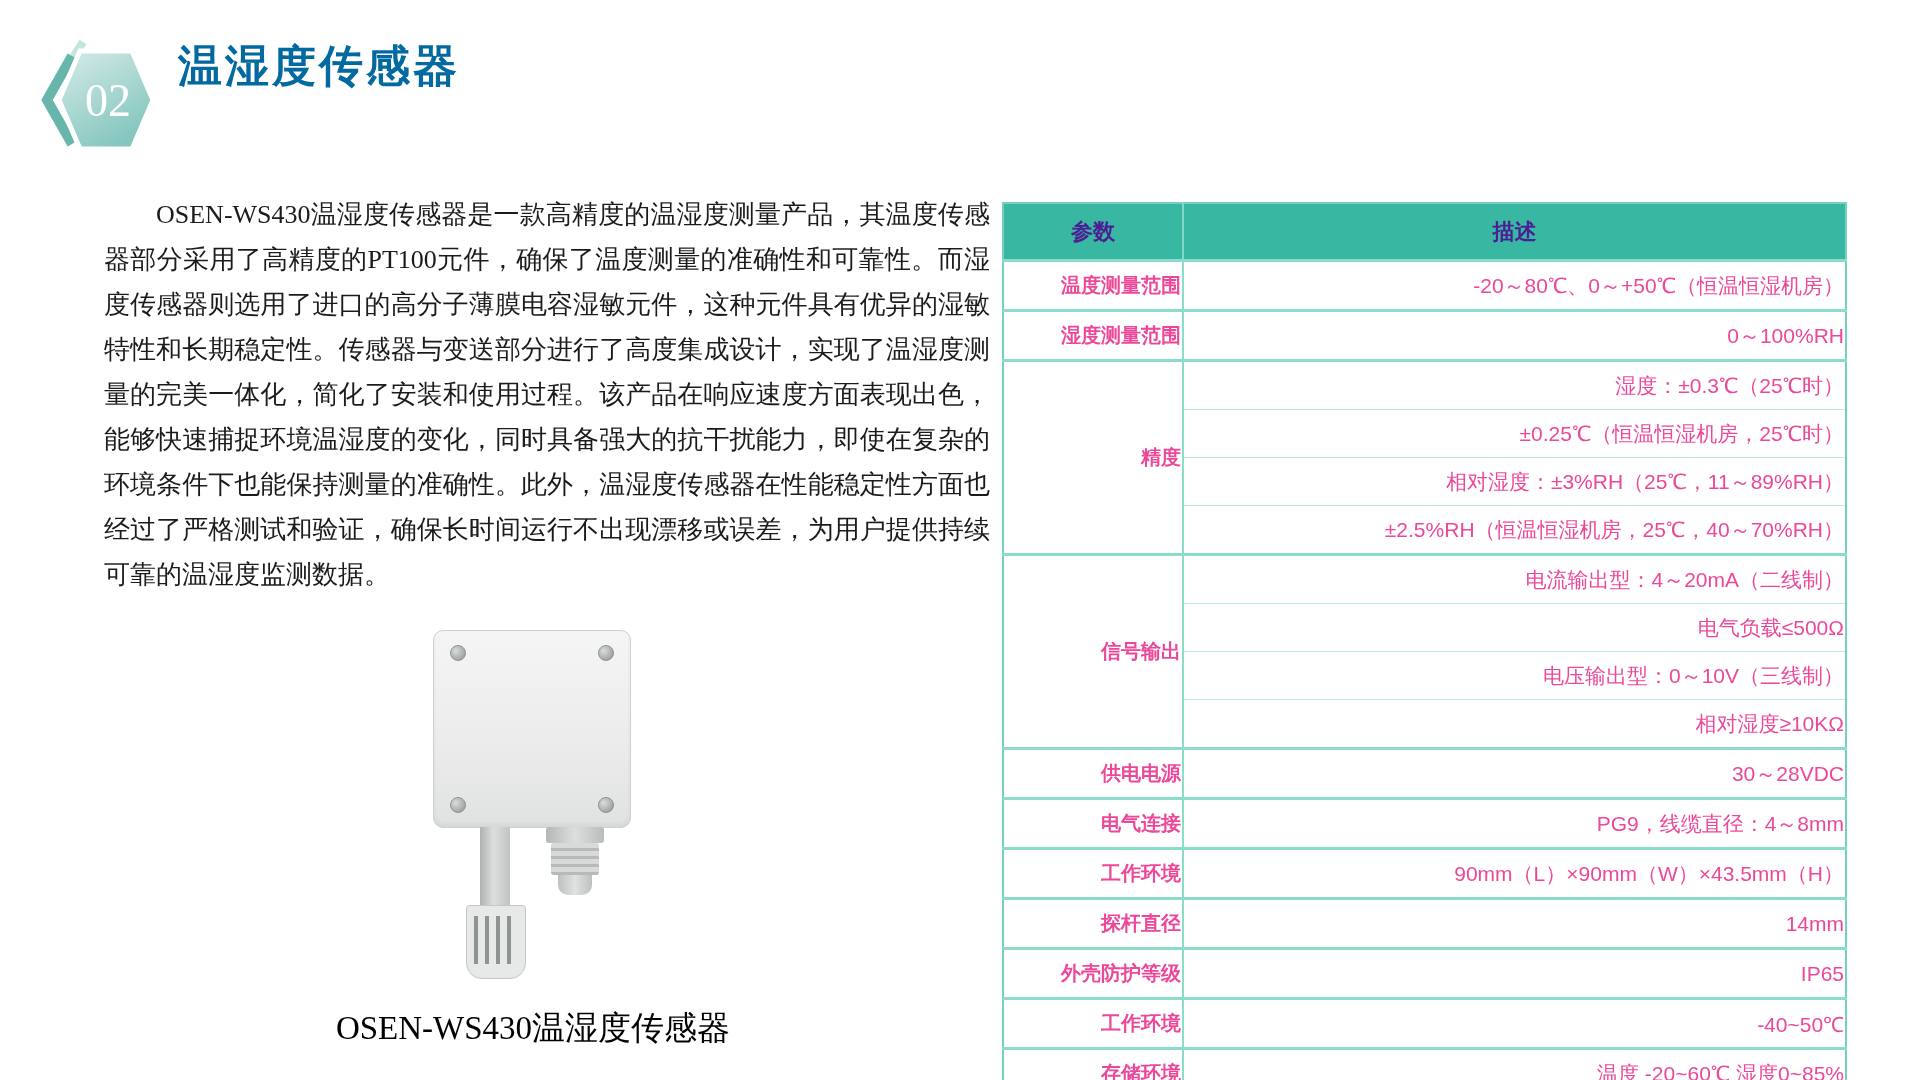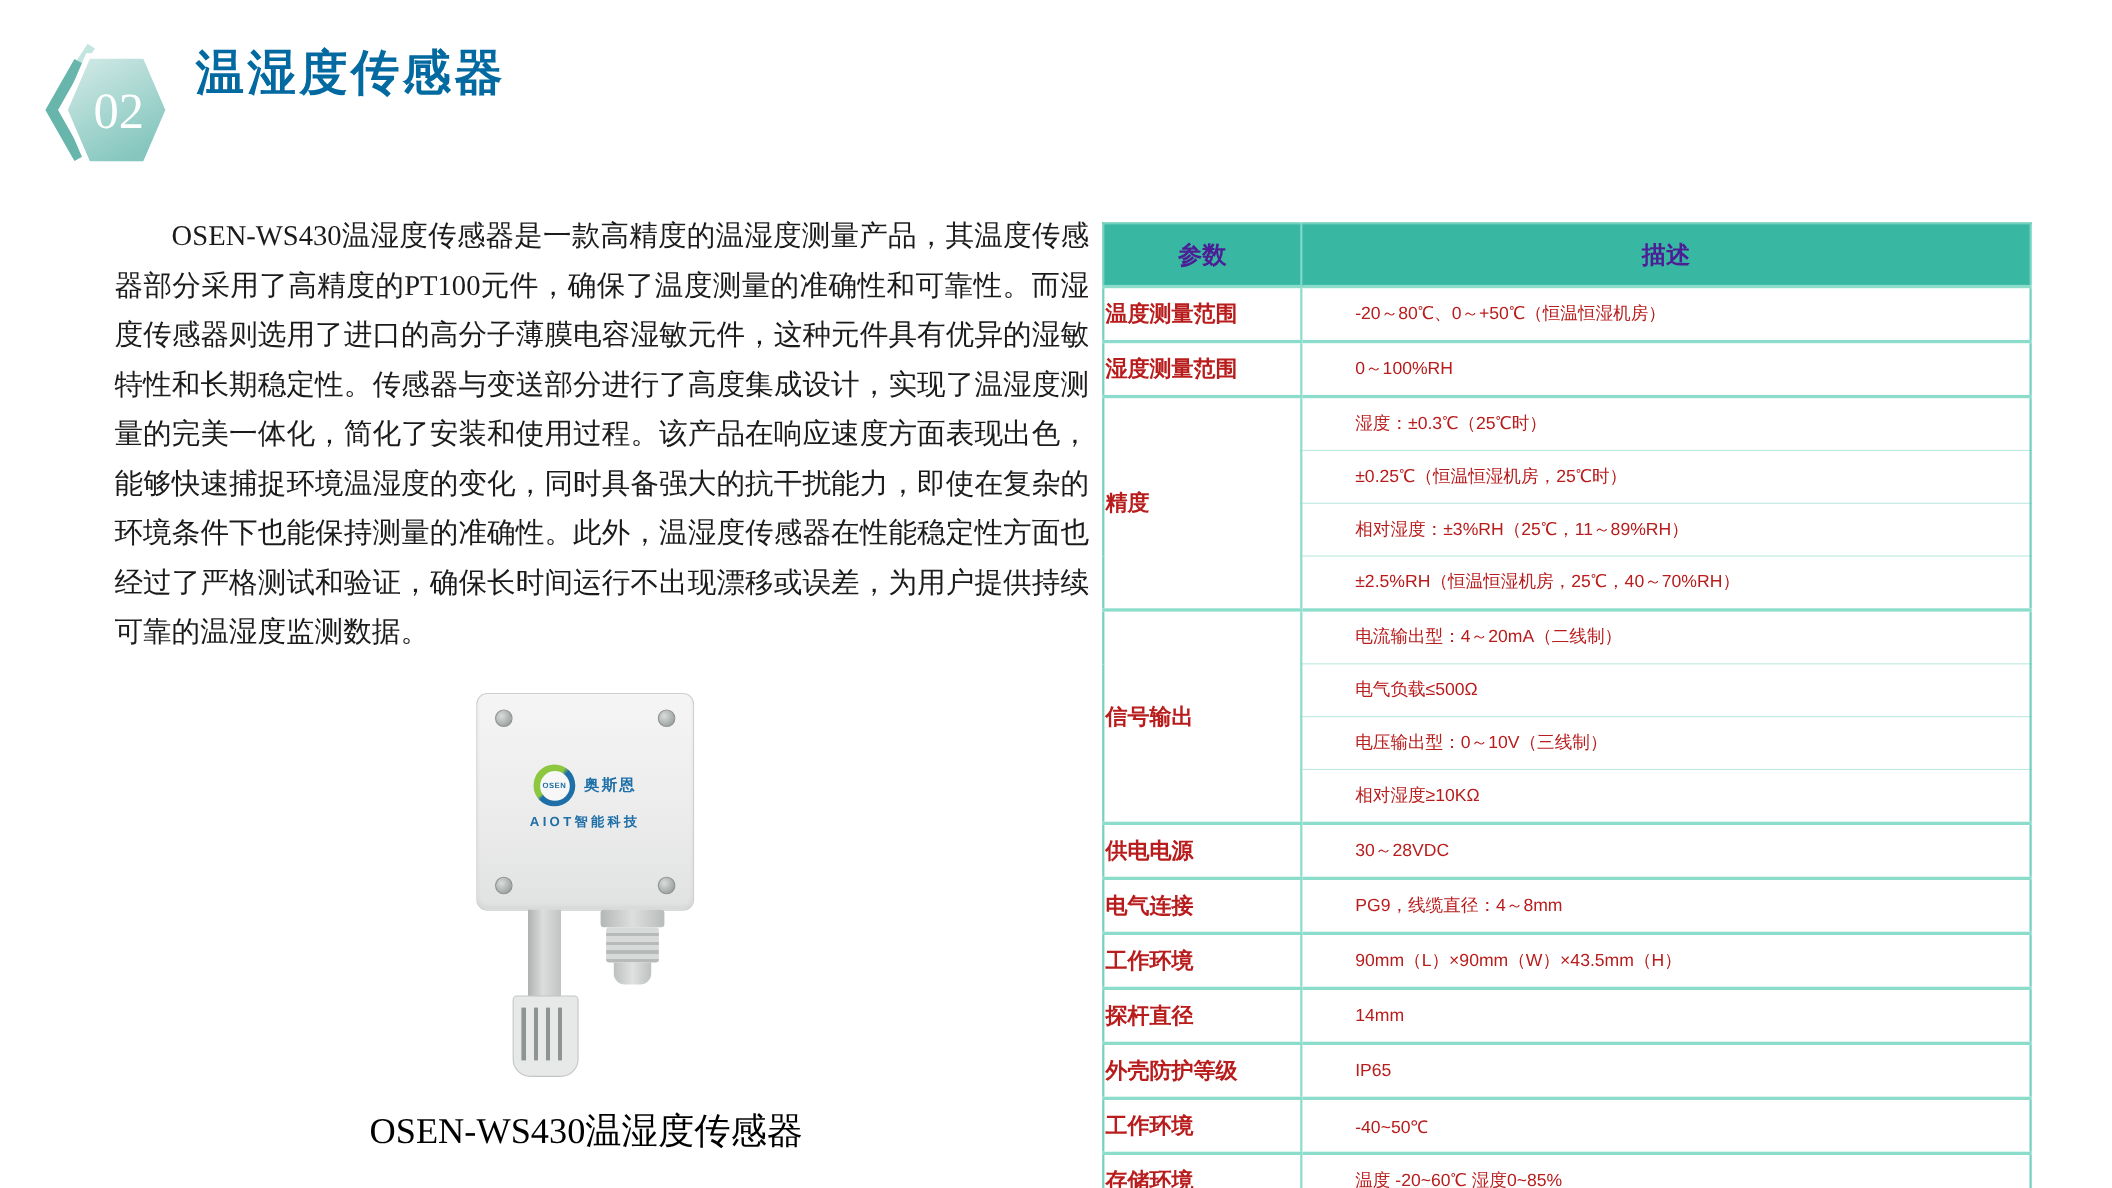--- a/index.html
+++ b/index.html
@@ -97,25 +97,25 @@
     position:absolute; left:1002px; top:202px; width:845px;
     border-collapse:collapse; table-layout:fixed;
     border:2px solid #74d0bf;
   }
   .spec th {
     height:53px; background:#38b8a3; color:#4c1d95;
     font-size:22px; font-weight:bold; text-align:center; vertical-align:middle;
   }
   .spec th.param-h { width:176px; border-right:2px solid #7fd9c9; }
   .spec td {
-    height:45px; text-align:left; vertical-align:middle; color:#b91c1c;
+    height:45px; text-align:right; vertical-align:middle; color:#ec4899;
     background:#ffffff;
   }
   .spec td.param { font-size:20px; font-weight:bold; border-right:2px solid #8bdccb; }
-  .spec td.desc { font-size:16px;padding-left:48px; }
+  .spec td.desc { font-size:21px;padding-left:48px; }
   .spec tr.group-start td { border-top:3px solid #8bdccb; }
   .spec tr.sub-row td { border-top:1px solid #bce9e0; }
 </style>
 </head>
 <body>
 
 <svg class="badge" viewBox="0 0 124 124">
   <defs>
     <linearGradient id="hexgrad" x1="0" y1="0" x2="0.55" y2="1">
       <stop offset="0" stop-color="#d7ece9"></stop>
@@ -130,29 +130,20 @@
 <div class="page-title">温湿度传感器</div>
 
 <div class="intro">OSEN-WS430温湿度传感器是一款高精度的温湿度测量产品，其温度传感器部分采用了高精度的PT100元件，确保了温度测量的准确性和可靠性。而湿度传感器则选用了进口的高分子薄膜电容湿敏元件，这种元件具有优异的湿敏特性和长期稳定性。传感器与变送部分进行了高度集成设计，实现了温湿度测量的完美一体化，简化了安装和使用过程。该产品在响应速度方面表现出色，能够快速捕捉环境温湿度的变化，同时具备强大的抗干扰能力，即使在复杂的环境条件下也能保持测量的准确性。此外，温湿度传感器在性能稳定性方面也经过了严格测试和验证，确保长时间运行不出现漂移或误差，为用户提供持续可靠的温湿度监测数据。</div>
 
 <div class="figure">
   <div class="device-box">
     <div class="screw tl"></div>
     <div class="screw tr"></div>
     <div class="screw bl"></div>
     <div class="screw br"></div>
-    <div class="device-logo">
-      <div class="logo-row">
-        <div class="logo-ring">
-          <div class="logo-ring-inner">OSEN</div>
-        </div>
-        <span class="brand-name">奥斯恩</span>
-      </div>
-      <span class="brand-tagline">AIOT智能科技</span>
-    </div>
     <div class="probe-stem"></div>
     <div class="probe-cap">
       <div class="probe-slots"></div>
     </div>
     <div class="gland-nut"></div>
     <div class="gland-body"></div>
     <div class="gland-tip"></div>
   </div>
 </div>
 <div class="caption">OSEN-WS430温湿度传感器</div>

